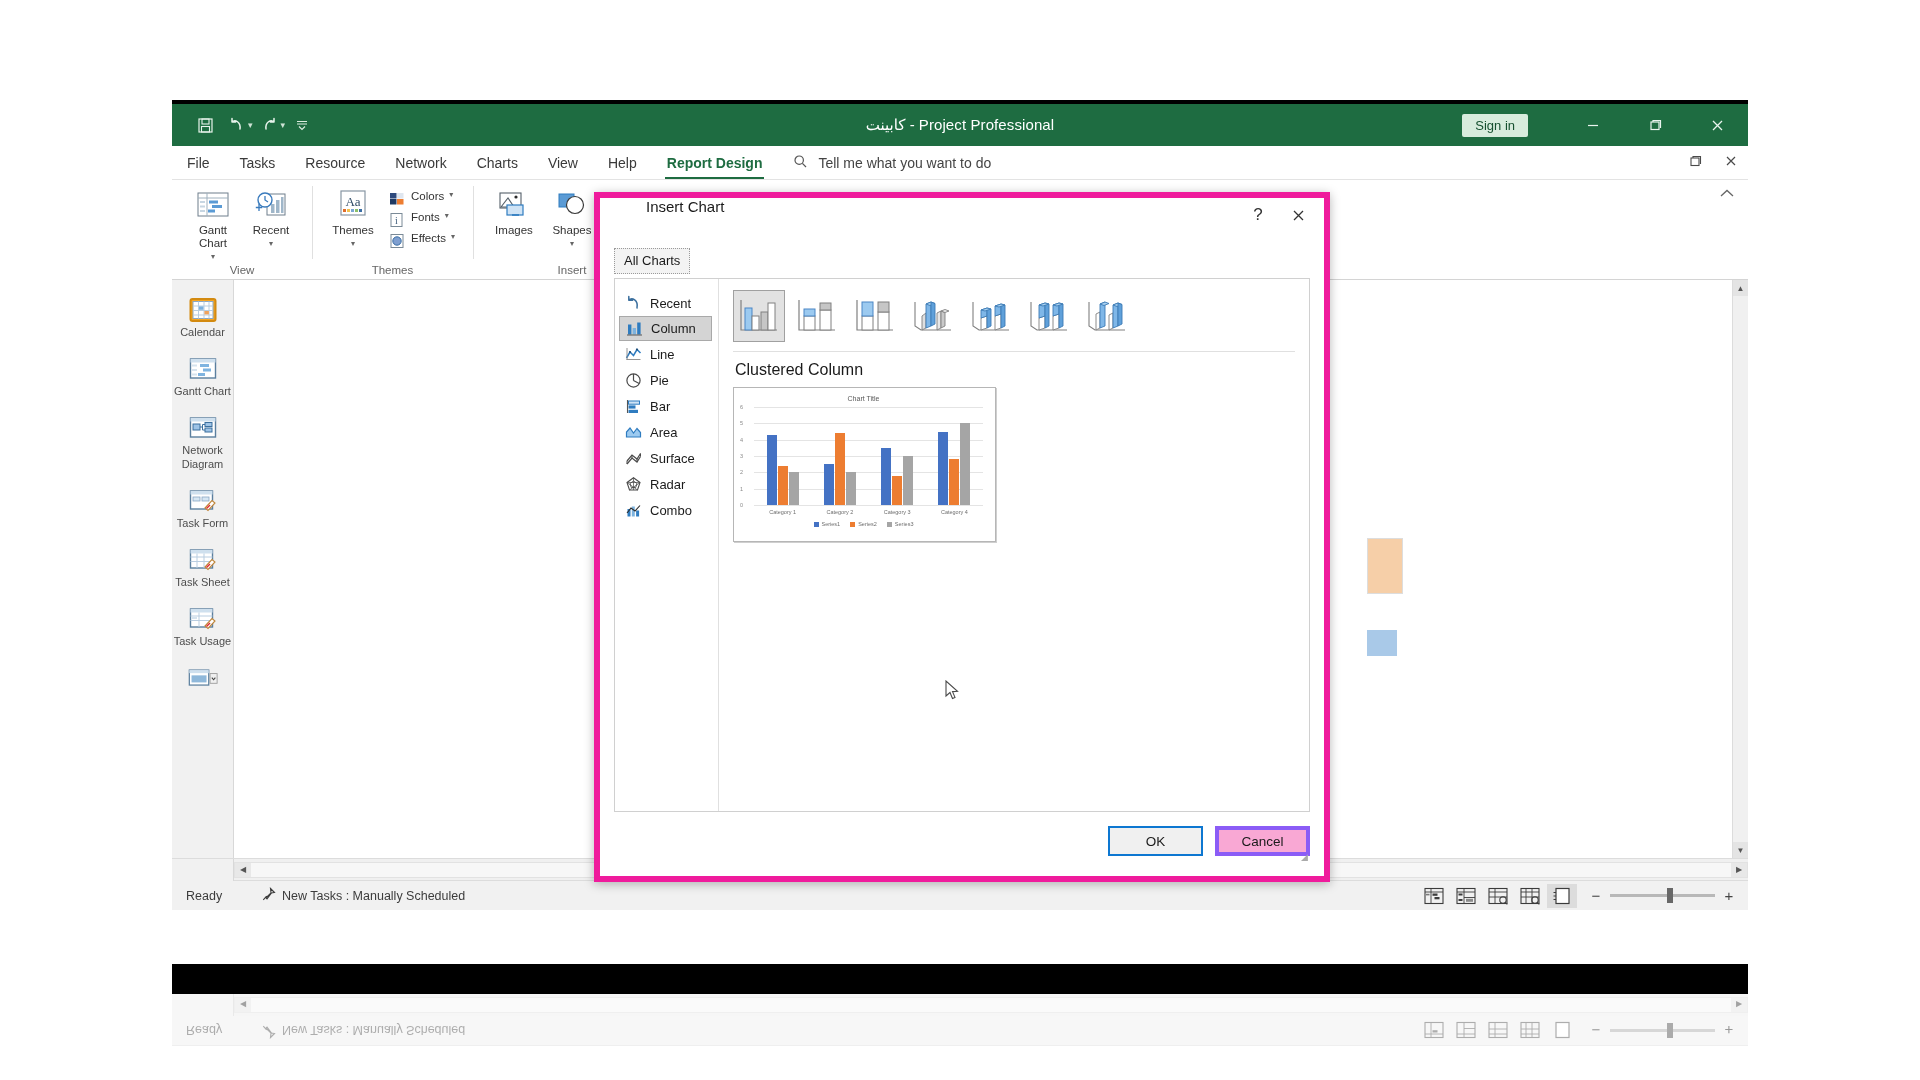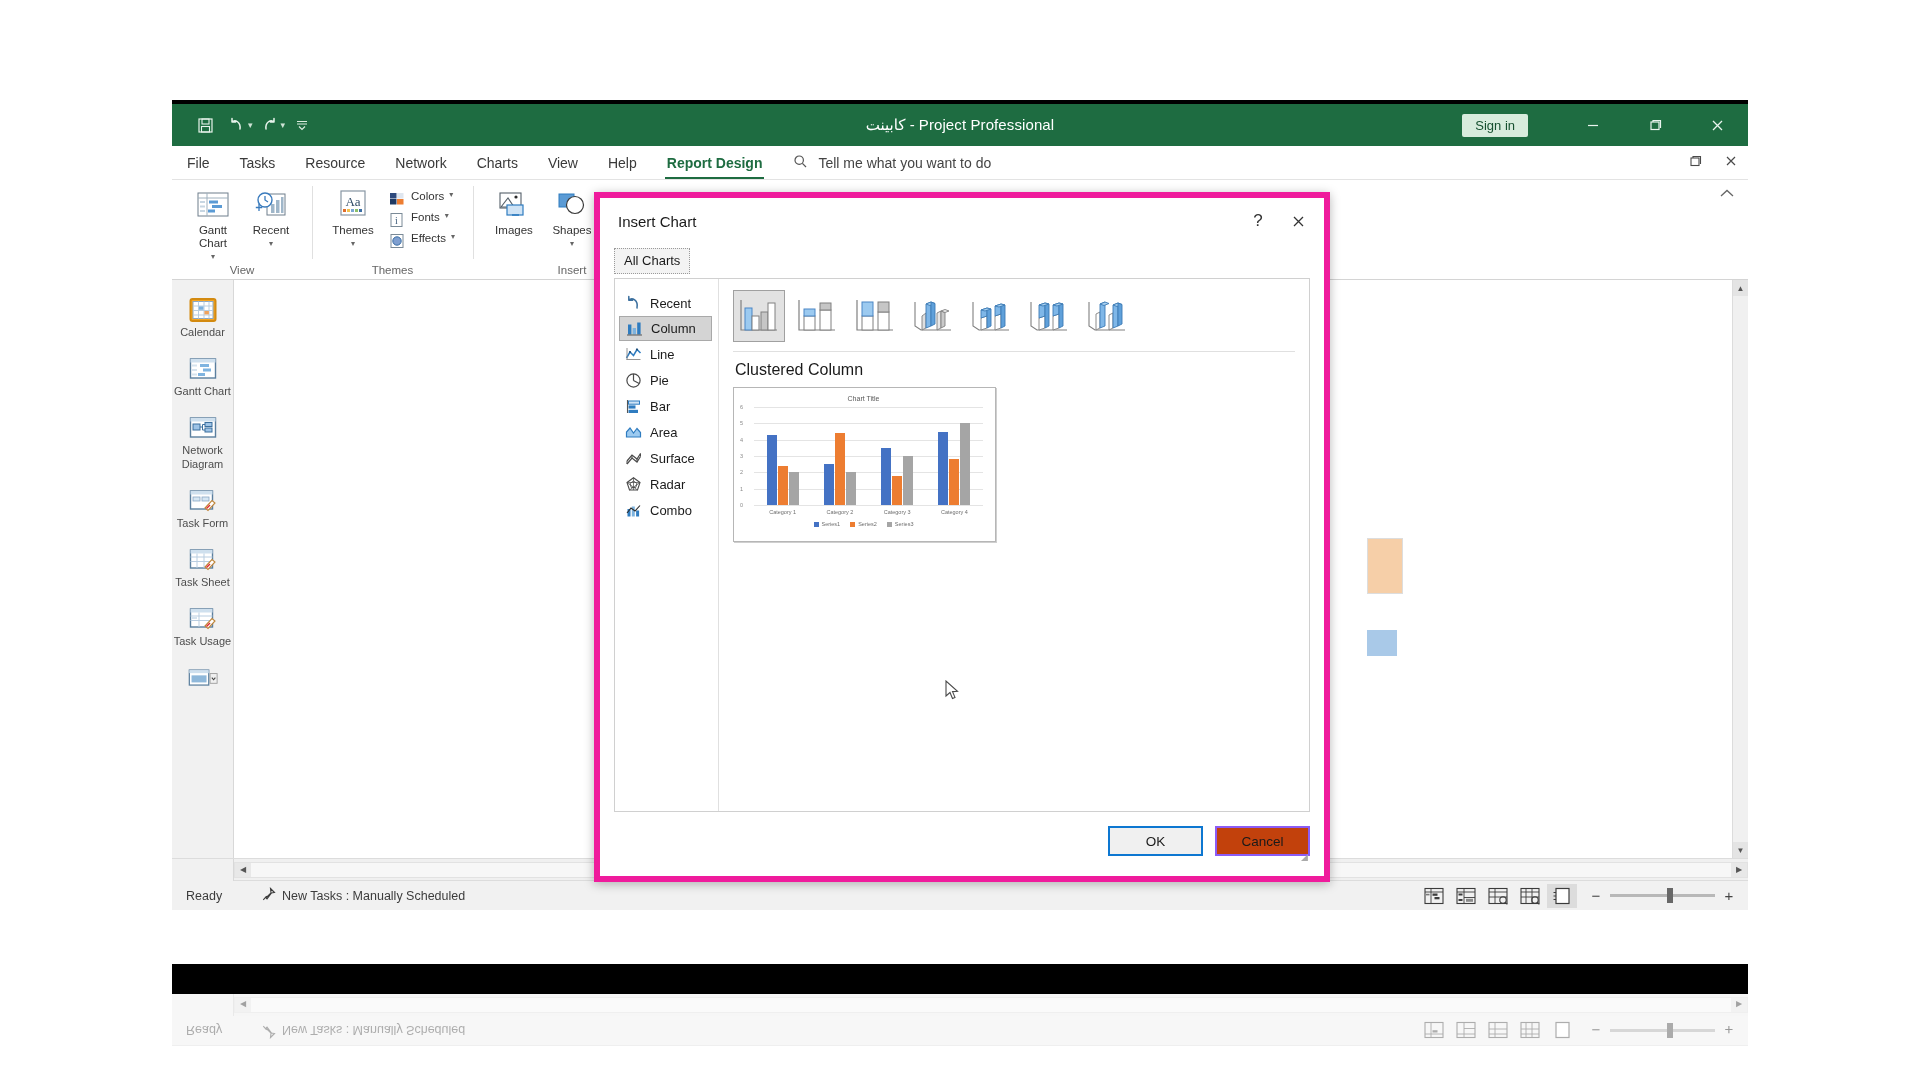--- a/index.html
+++ b/index.html
@@ -155,22 +155,22 @@
   }
   .r-scroll { height:22px; background:#f0f0f0; display:flex; align-items:center; }
 
   
   #dialog {
     position:absolute; left:594px; top:192px; width:736px; height:690px;
     border:6px solid #ef1b9c; background:#ffffff;
     box-shadow:0 2px 10px rgba(0,0,0,.28);
   }
   .dlg-title {
-    height:46px; display:flex; align-items:center; padding:0 6px 0 18px;
-    background:#ffffff; font-size:15px; color:#1a1a1a;
+    height:46px; display:flex; align-items:flex-start; padding:0 6px 0 18px;
+    background:#ffffff; font-size:15px; color:#1a1a1a;margin-left:28px;
   }
   .dlg-title-right { margin-left:auto; display:flex; align-items:center; }
   .dlg-tbtn { width:40px; height:34px; display:flex; align-items:center; justify-content:center;
               font-size:16px; color:#333; }
   .dlg-tbtn.q { font-size:17px; }
 
   .dlg-tabs { padding:0 0 0 14px; background:#ffffff; height:30px; display:flex; align-items:flex-end; }
   .dlg-tab {
     font-size:13px; color:#1a1a1a; padding:4px 9px 5px; border:1px dotted #9a9a9a;
     background:#f3f3f3;
@@ -212,21 +212,21 @@
   .pv-xaxis { margin-left:16px; margin-right:6px; display:flex; justify-content:space-around;
               font-size:5.5px; color:#6e6e6e; padding-top:4px; }
   .pv-legend { display:flex; justify-content:center; gap:10px; font-size:5.5px; color:#6e6e6e;
                padding-top:6px; }
   .pv-leg-item { display:flex; align-items:center; gap:3px; }
   .pv-swatch { width:5px; height:5px; }
 
   .dlg-footer { position:absolute; left:14px; right:14px; bottom:14px; height:42px;
                 display:flex; align-items:center; justify-content:flex-end; gap:12px; }
   .dlg-btn { width:95px; height:30px; display:flex; align-items:center; justify-content:center;
-             font-size:13.5px; color:#1a1a1a; background:#c2410c; border:2px solid #8b5cf6; }
+             font-size:13.5px; color:#1a1a1a; background:#f9a8d4; border:4px solid #8b5cf6; }
   .dlg-btn.primary { border:2px solid #0d77d1; background:#f0f0f0; }
   .resize-grip { position:absolute; right:2px; bottom:0px; font-size:9px; color:#aaa; }
 
   .cursor { position:absolute; left:945px; top:680px; width:14px; height:20px; }
 </style>
 </head>
 <body>
 
 <div id="stage">
 

